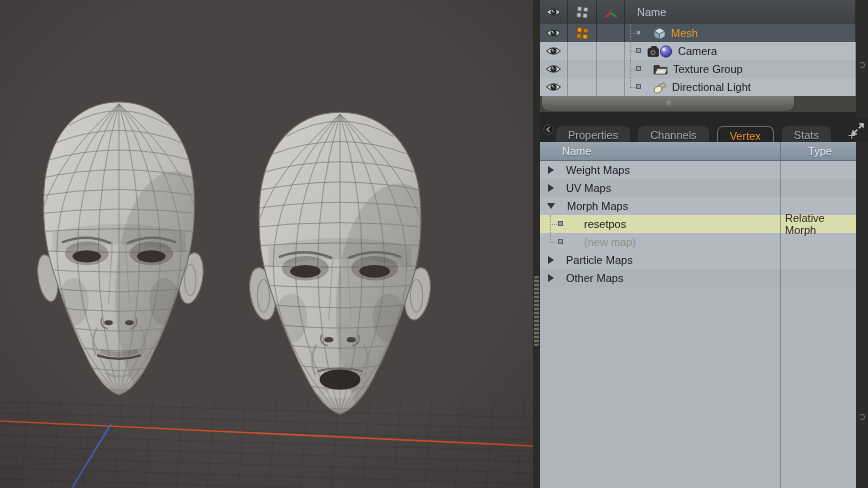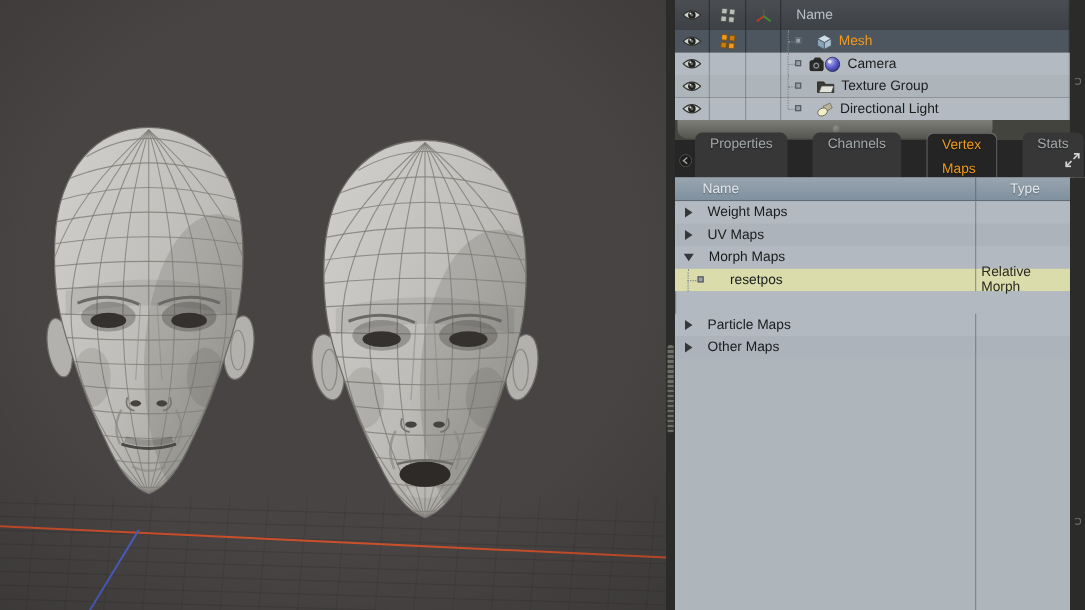--- a/index.html
+++ b/index.html
@@ -45,21 +45,21 @@
 
   .il-footer{position:absolute;left:0;top:96px;width:316px;height:16px;background:#44443f}
   .il-footer-bar{position:absolute;left:2px;top:0;width:252px;height:15px;border-radius:0 0 8px 8px;
     background:linear-gradient(#7e7e78,#55554f)}
   .il-footer-dot{position:absolute;left:124px;top:4px;width:7px;height:7px;border-radius:50%;
     background:radial-gradient(circle at 35% 30%,#90908a,#54544e)}
 
   
   .tabbar{position:absolute;left:0;top:118px;width:328px;height:24px;background:#262626;
     display:flex;align-items:flex-end;padding-left:16px}
-  .tab{height:36px;line-height:19px;padding:0 12px;margin-right:20px;border-radius:6px 6px 0 0;
+  .tab{height:16px;line-height:19px;padding:0 12px;margin-right:8px;border-radius:6px 6px 0 0;
     background:#37373 7;background:#373737;color:#a4a9ac;text-shadow:0 1px 1px rgba(0,0,0,.5);cursor:default}
   .tab.active{background:#242424;border:1px solid #6b6b6b;border-bottom:none;color:#f09a1c}
   .tab.plus{background:none;border:none;padding:0 9px;color:#b5b8ba;font-size:13px}
   .tab-overflow{position:absolute;left:3px;bottom:5px}
   .expand{position:absolute;right:4px;bottom:5px}
 
   
   .vmtable{position:absolute;left:0;top:142px;width:328px;height:346px;background:#aeb5bb}
   .vm-header{position:absolute;left:0;top:0;width:319px;height:19px;display:flex;
     background:linear-gradient(#98a5b0,#80909e);color:#e3e8ec;text-shadow:0 1px 1px rgba(40,50,60,.5);
@@ -494,20 +494,28 @@
                 <span class="v"></span>
                 <span class="h"></span>
                 <span class="b"></span>
               </span>
             <span class="lbl">resetpos</span>
             </span>
           <span class="vm-type">Relative Morph</span>
         </div>
 
         <div class="vm-row child muted">
+          <span class="vm-name">
+            <span class="ctree">
+                <span class="v half"></span>
+                <span class="h"></span>
+                <span class="b"></span>
+              </span>
+            <span class="lbl">(new map)</span>
+            </span>
           <span class="vm-type"></span>
         </div>
 
         <div class="vm-row">
           <span class="vm-name">
               <span class="tri-r"></span>
             <span class="lbl">Particle Maps</span>
             </span>
           <span class="vm-type"></span>
         </div>

